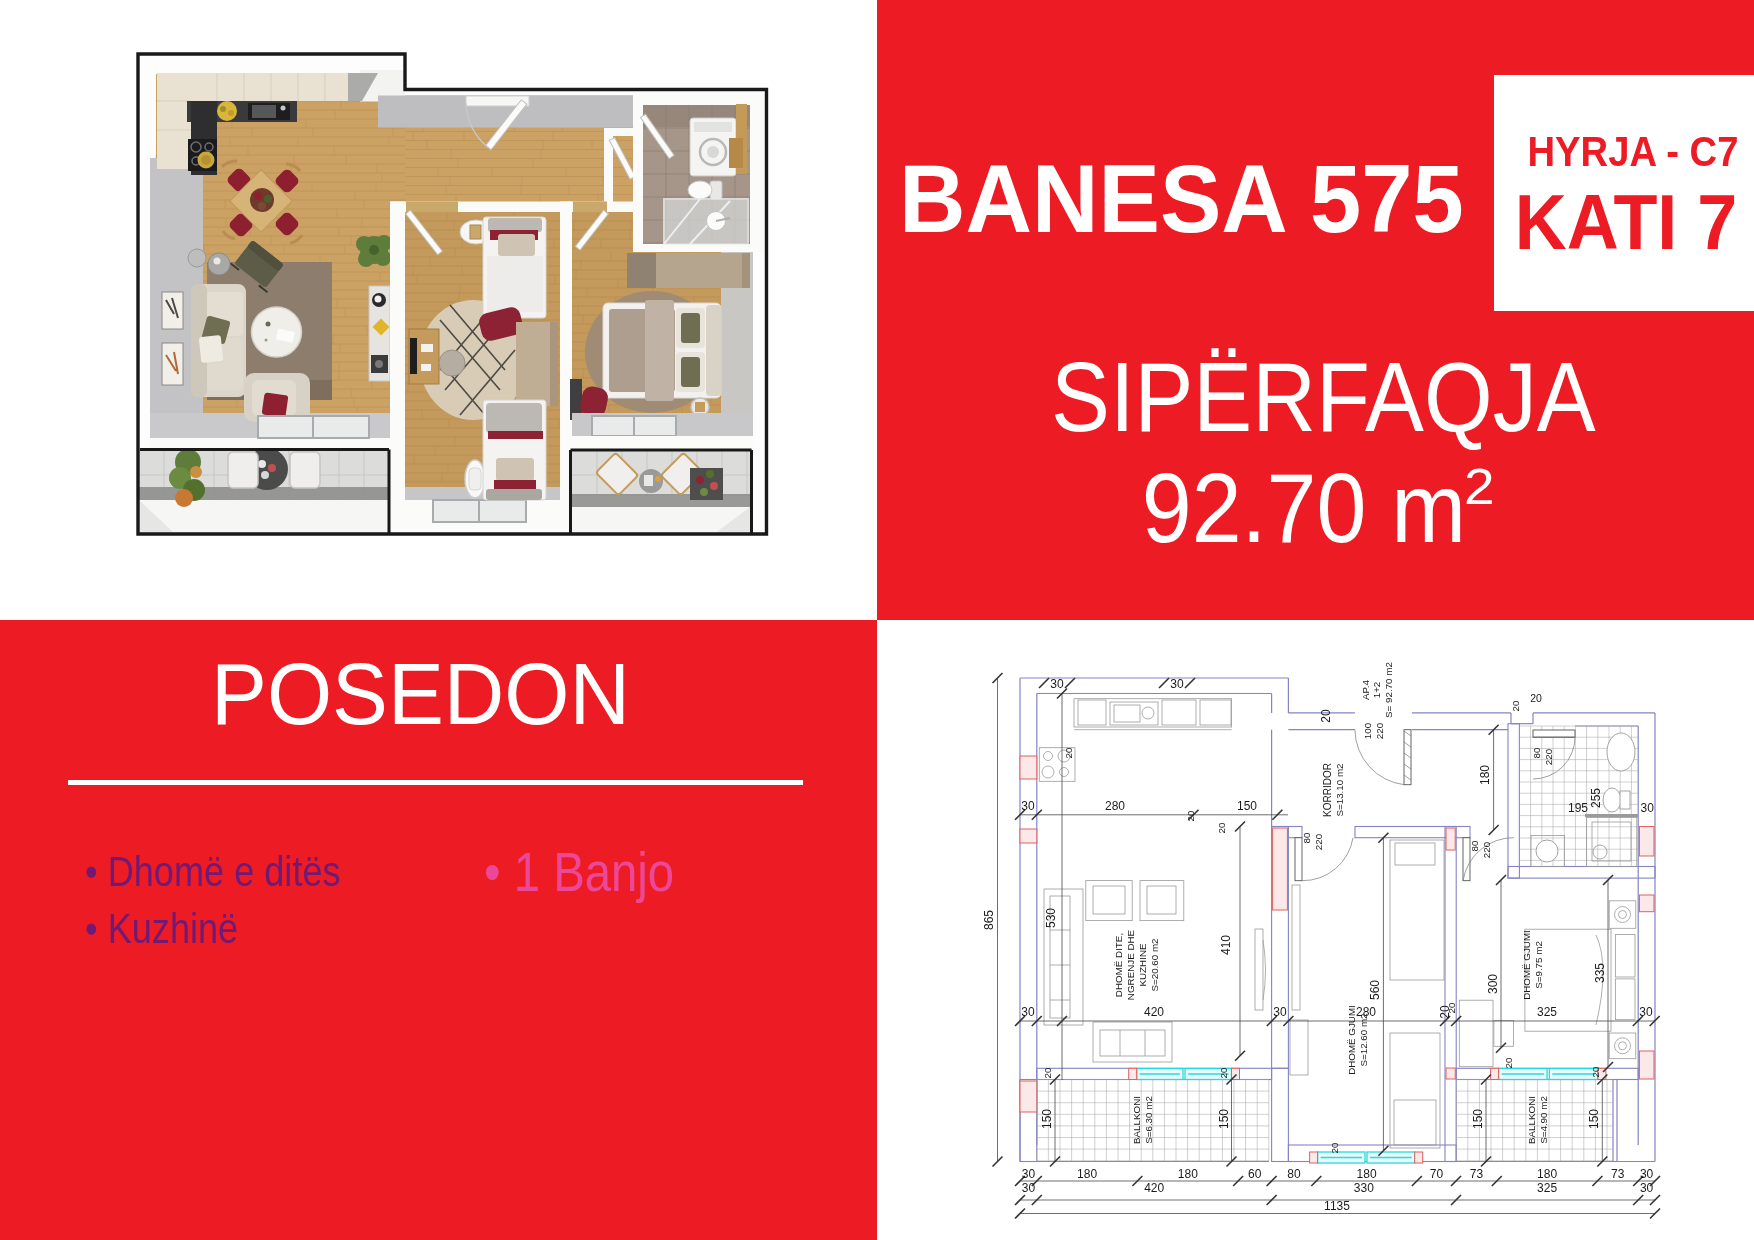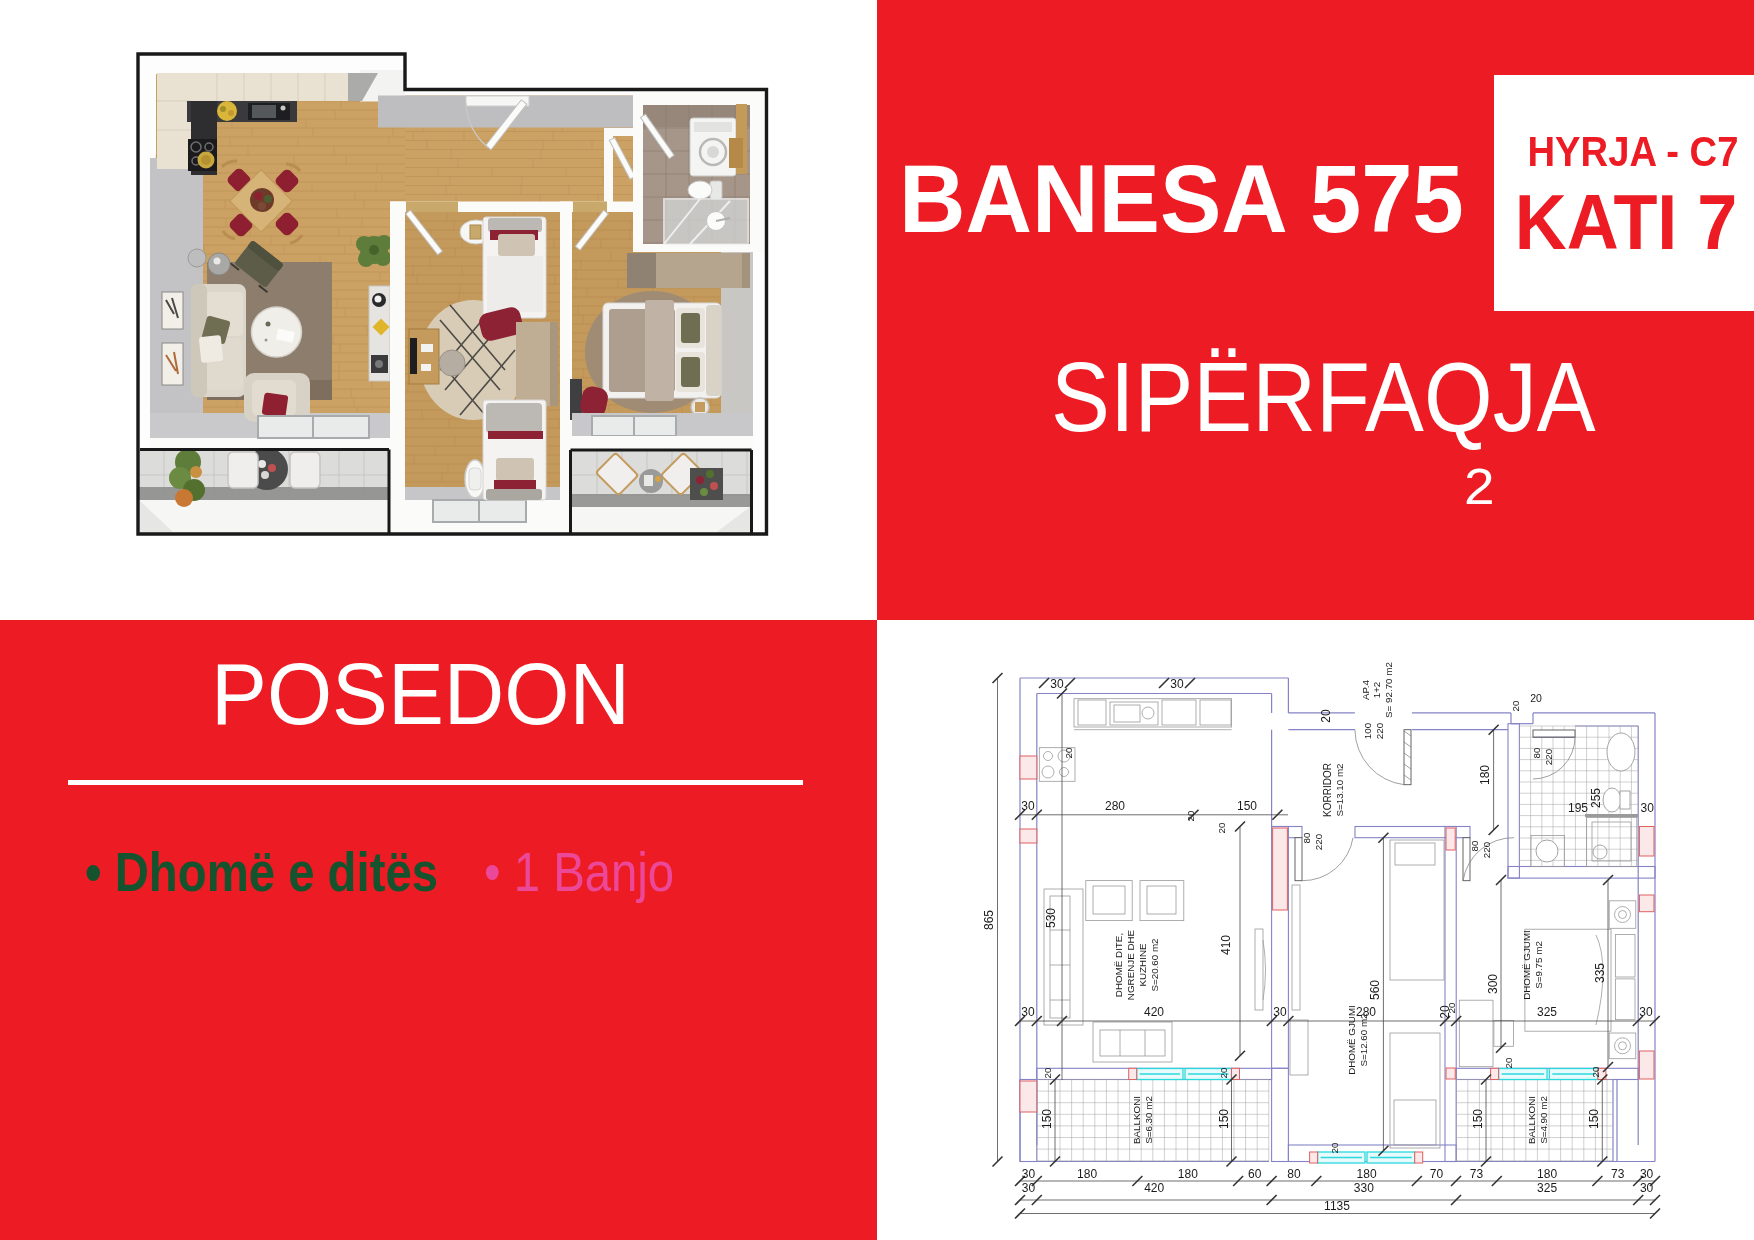--- a/index.html
+++ b/index.html
@@ -19,29 +19,31 @@
 <div class="abs ctr" style="left:877px;top:151px;width:608px;color:#fff;font-weight:bold;font-size:96px;line-height:96px;"><span class="sx" style="transform:scaleX(0.959);">BANESA 575</span></div>
 
 <div class="abs" style="left:1494px;top:75px;width:260px;height:236px;background:#fff;"></div>
 
 <div class="abs ctr" style="left:1503px;top:131px;width:260px;color:#ED1C24;font-weight:bold;font-size:42px;line-height:42px;"><span class="sx" style="transform:scaleX(0.91);">HYRJA - C7</span></div>
 
 <div class="abs ctr" style="left:1496px;top:184px;width:260px;color:#ED1C24;font-weight:bold;font-size:77px;line-height:77px;"><span class="sx" style="transform:scaleX(0.935);">KATI 7</span></div>
 
 <div class="abs ctr" style="left:885px;top:347px;width:877px;color:#fff;font-size:99px;line-height:99px;"><span class="sx" style="transform:scaleX(0.892);">SIPËRFAQJA</span></div>
 
+<div class="abs ctr" style="left:865px;top:458px;width:877px;color:#fff;font-size:99px;line-height:99px;"><span class="sx" style="transform:scaleX(0.906);">92.70 m</span></div>
 
 <div class="abs" style="left:1464px;top:462px;color:#fff;font-size:50px;line-height:50px;"><span class="sx" style="transform:scaleX(1.1);transform-origin:0 50%;">2</span></div>
 
 <div class="abs ctr" style="left:-18px;top:650px;width:877px;color:#fff;font-size:87px;line-height:87px;"><span class="sx" style="transform:scaleX(0.963);">POSEDON</span></div>
 
 <div class="abs" style="left:68px;top:780px;width:735px;height:5px;background:#fff;"></div>
 
-<div class="abs" style="left:85px;top:844px;color:#14532d;font-size:55px;line-height:56.7px;white-space:nowrap;font-weight:bold;">
+<div class="abs" style="left:85px;top:844px;color:#701a75;font-size:42px;line-height:56.7px;white-space:nowrap;">
 <div><span class="sx" style="transform:scaleX(0.86);transform-origin:0 50%;">•&nbsp;Dhomë e ditës</span></div>
+<div><span class="sx" style="transform:scaleX(0.86);transform-origin:0 50%;">•&nbsp;Kuzhinë</span></div>
 </div>
 
 <div class="abs" style="left:484px;top:844px;color:#ec4899;font-size:55px;line-height:56.7px;white-space:nowrap;">
 <div><span class="sx" style="transform:scaleX(0.86);transform-origin:0 50%;">•&nbsp;1 Banjo</span></div>
 </div>
 
 <svg id="plan3d" class="abs" style="left:0;top:0;" width="877" height="620" viewBox="0 0 877 620">
 <path d="M138,54 H405 V89.5 H766.5 V534 H138 Z" fill="#FDFDFD"></path>
 
 <g>

